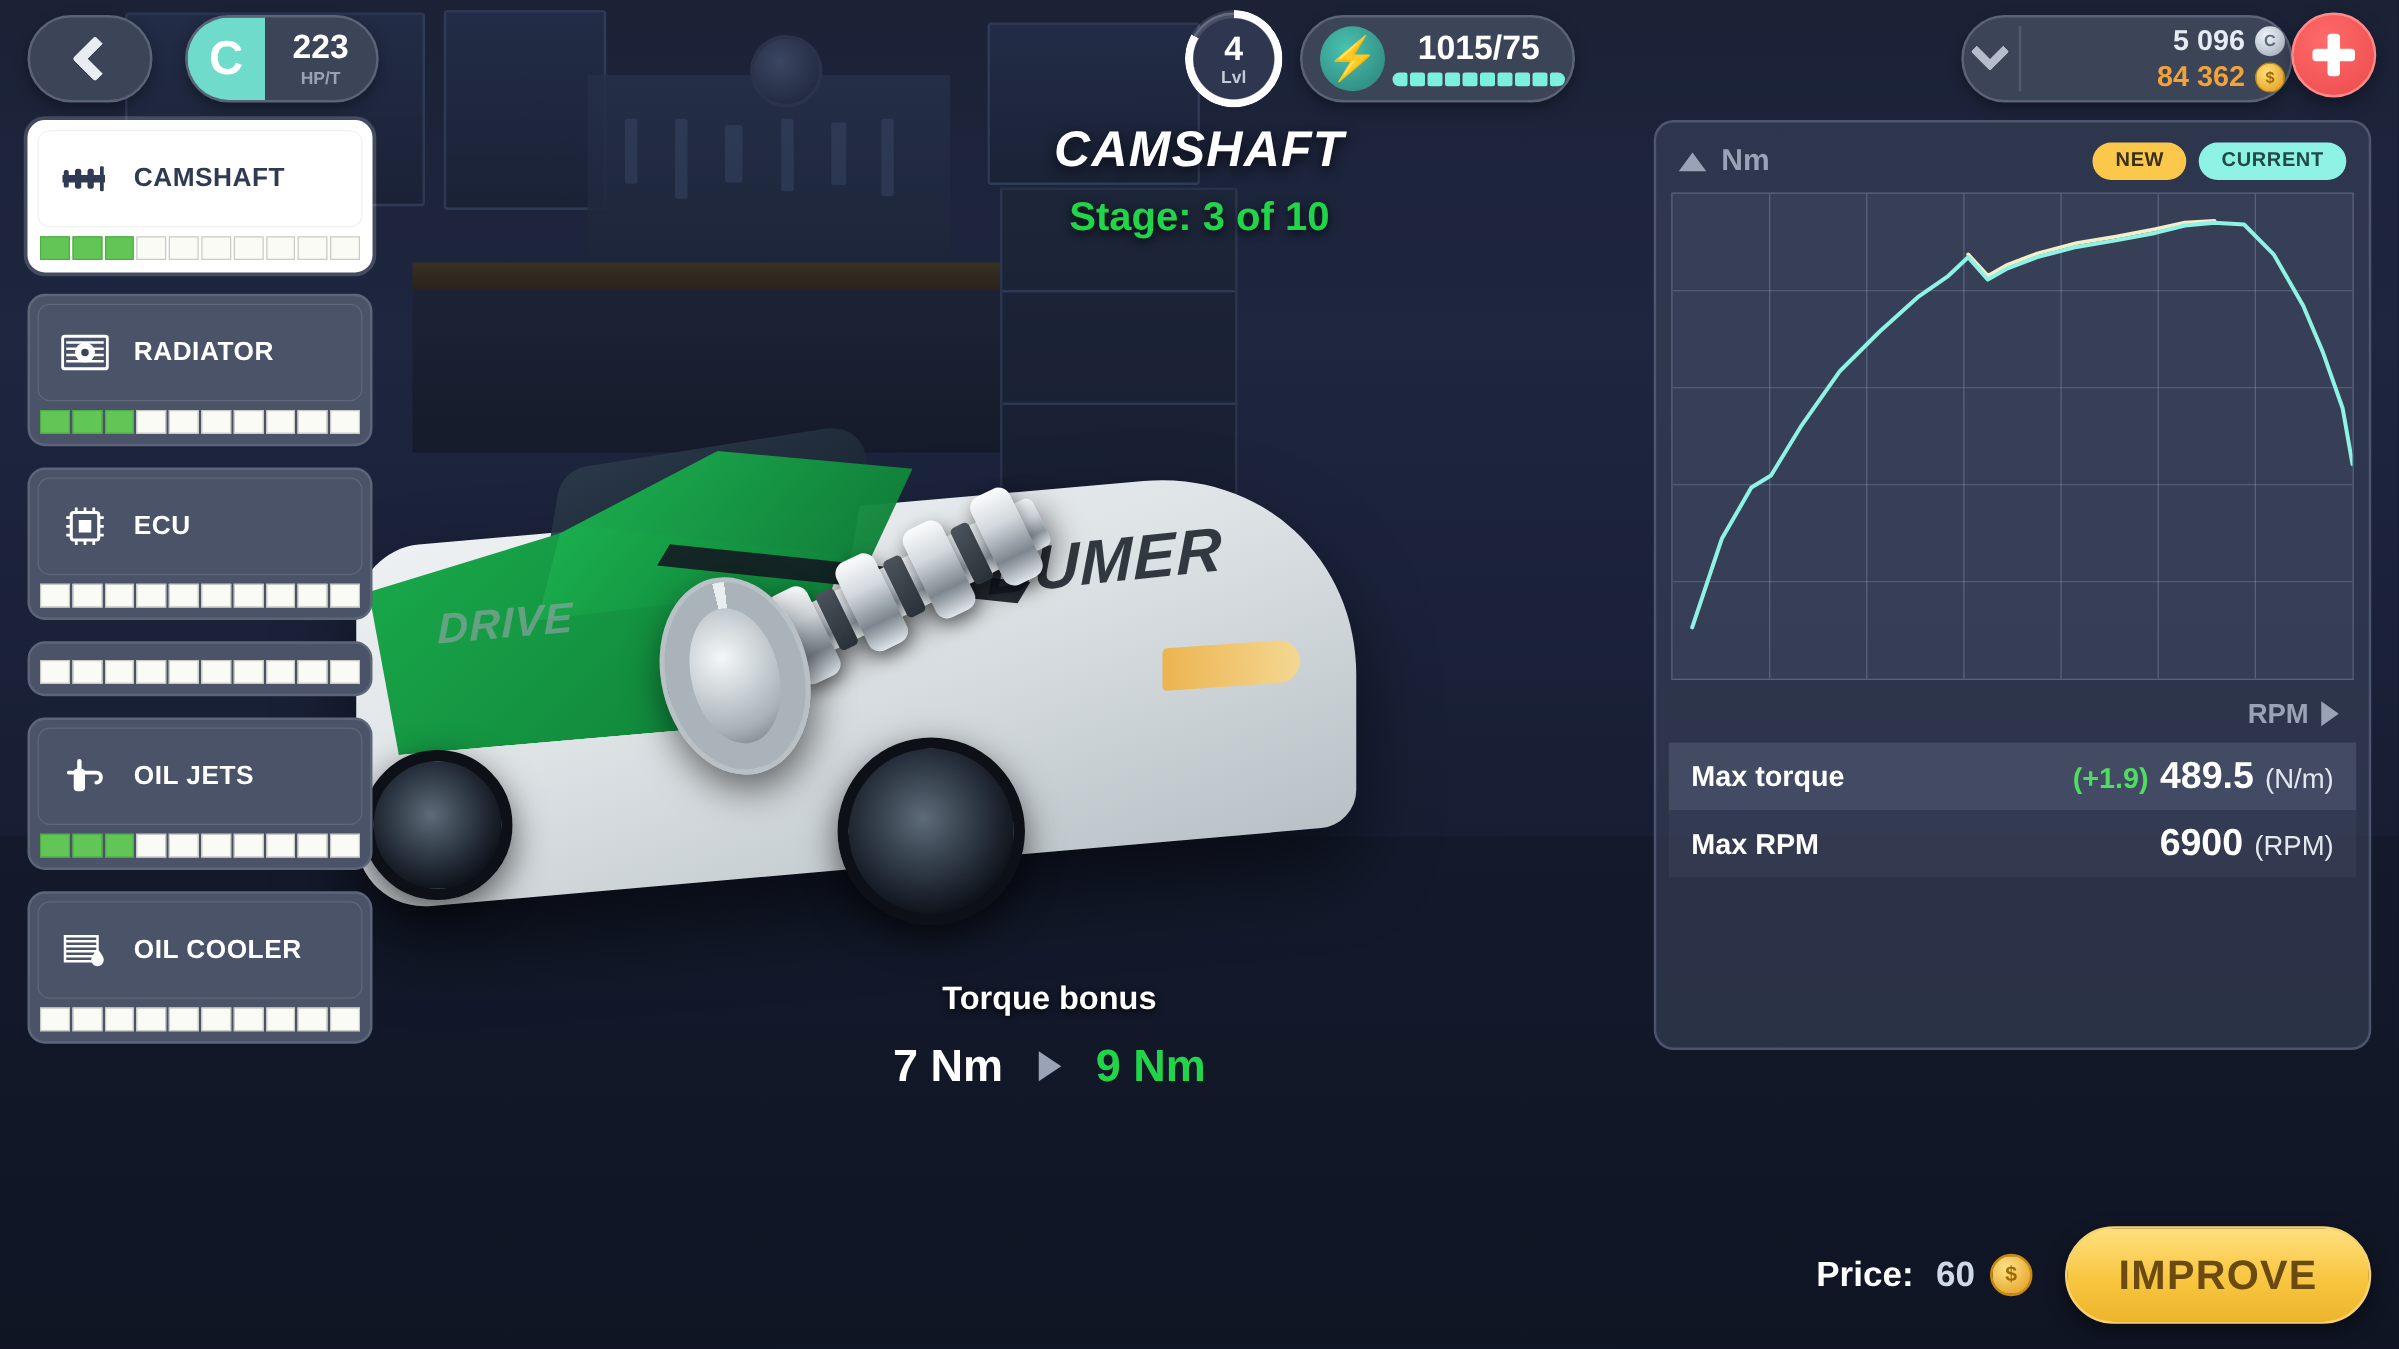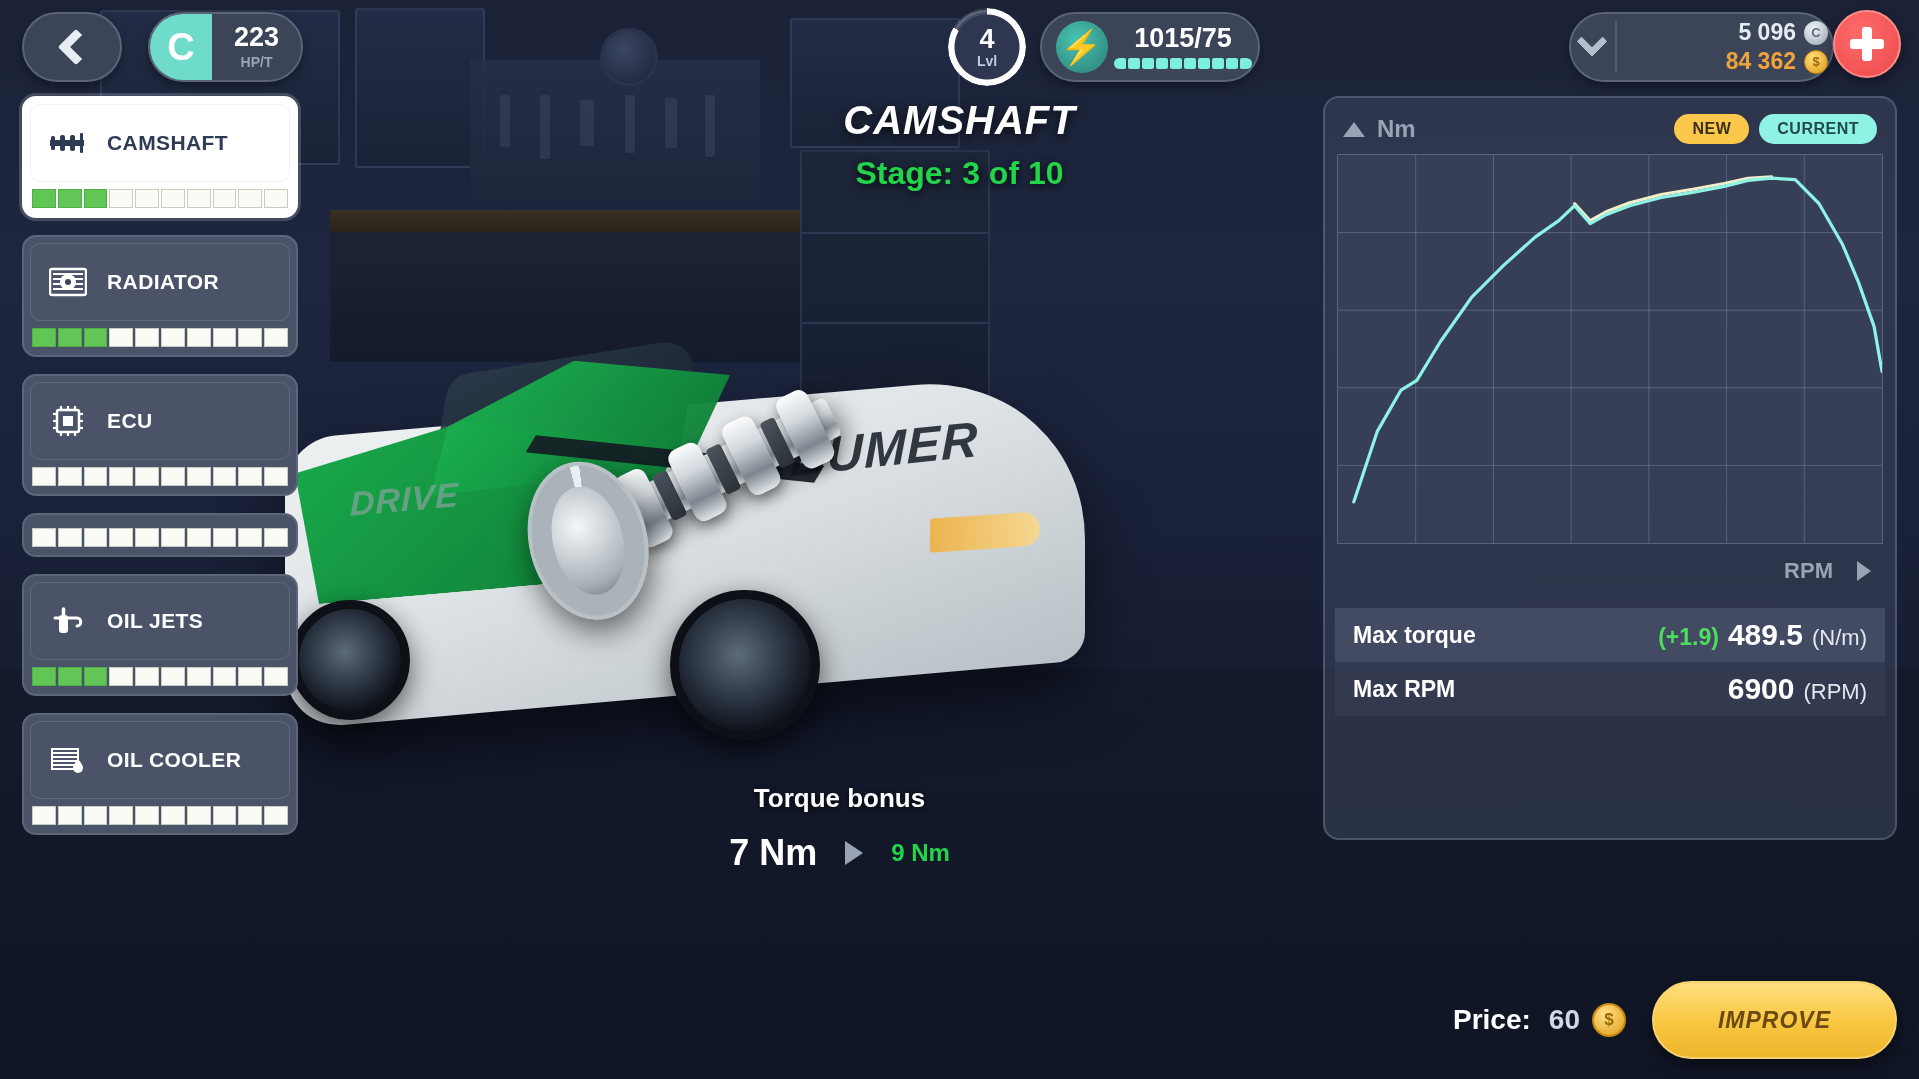--- a/index.html
+++ b/index.html
@@ -250,21 +250,21 @@
   }
   .part-title { font-size: 40px; font-style: italic; font-weight: 800; color: #fff;
     letter-spacing: 1px; text-shadow: 0 3px 10px rgba(0,0,0,.7); }
   .stage-line { margin-top: 12px; font-size: 32px; font-weight: 700; color: #22d44a;
     text-shadow: 0 2px 8px rgba(0,0,0,.8); }
 
   .bonus { position: absolute; left: 380px; right: 620px; bottom: 205px; text-align: center; z-index: 30; }
   .bonus-label { font-size: 26px; font-weight: 700; color: #fff; text-shadow: 0 2px 6px rgba(0,0,0,.8); }
   .bonus-row { margin-top: 18px; display: flex; align-items: center; justify-content: center; gap: 28px; }
   .bonus-old { font-size: 36px; font-weight: 800; color: #fff; }
-  .bonus-new { font-size: 24px; font-weight: 800; color: #22d44a; }
+  .bonus-new { font-size: 36px; font-weight: 800; color: #22d44a; }
   .tri-right { width: 0; height: 0; border-left: 18px solid #9aa3b5;
     border-top: 12px solid transparent; border-bottom: 12px solid transparent; }
 
   
   .chart-panel {
     position: absolute; right: 22px; top: 96px; width: 574px; height: 744px;
     background: rgba(58,66,88,.62); border: 2px solid rgba(110,120,148,.5);
     border-radius: 16px; padding: 10px; z-index: 30;
   }
   .chart-head { display: flex; align-items: center; height: 42px; padding: 0 8px; }
@@ -272,22 +272,22 @@
     border-left: 11px solid transparent; border-right: 11px solid transparent; margin-right: 12px; }
   .axis-y-label { color: #9aa3b5; font-size: 24px; font-weight: 600; }
   .badges { margin-left: auto; display: flex; gap: 10px; }
   .badge { padding: 6px 18px; border-radius: 16px; font-size: 16px; font-weight: 800; letter-spacing: .5px; cursor: pointer; }
   .badge-new { background: #fbc84b; color: #3a3018; }
   .badge-current { background: #8ef2e4; color: #1f4a47; }
 
   .plot { position: relative; height: 390px; margin: 4px 2px 0 2px;
     border: 1px solid rgba(150,160,190,.38); background: rgba(72,80,106,.35); }
   .plot svg { display: block; width: 100%; height: 100%; }
-  .rpm-row { display: flex; justify-content: flex-end; align-items: center; gap: 24px;
-    padding: 14px 14px 24px 0; }
+  .rpm-row { display: flex; justify-content: flex-end; align-items: center; gap: 10px;
+    padding: 14px 14px 10px 0; }
   .rpm-label { color: #9aa3b5; font-size: 22px; font-weight: 600; }
   .tri-right-sm { width: 0; height: 0; border-left: 14px solid #9aa3b5;
     border-top: 10px solid transparent; border-bottom: 10px solid transparent; }
 
   .stat-row { display: flex; align-items: center; height: 54px; padding: 0 18px; }
   .stat-row:nth-child(odd) { background: rgba(98,107,134,.42); }
   .stat-row:nth-child(even) { background: rgba(62,70,94,.42); }
   .stat-name { color: #fff; font-size: 23px; font-weight: 700; }
   .stat-right { margin-left: auto; display: flex; align-items: baseline; gap: 9px; }
   .stat-delta { color: #4fdd5f; font-size: 23px; font-weight: 700; }
@@ -301,21 +301,21 @@
   .coin-big { width: 34px; height: 34px; border-radius: 50%; margin-left: 12px;
     background: radial-gradient(circle at 38% 32%, #ffe289, #e09a17);
     border: 2px solid #c58a12; display: flex; align-items: center; justify-content: center;
     color: #9c6a05; font-size: 17px; font-weight: 900; }
   .improve-btn {
     width: 245px; height: 78px; border-radius: 42px;
     background: linear-gradient(180deg, #ffdf7e 0%, #f8c63f 55%, #eeb52c 100%);
     border: 2px solid #f6d270; display: flex; align-items: center; justify-content: center;
     cursor: pointer; box-shadow: 0 6px 16px rgba(0,0,0,.45);
   }
-  .improve-txt { font-size: 23px; font-style: italic; font-weight: 800; color: #6b4a12; letter-spacing: 1px; }
+  .improve-txt { font-size: 33px; font-weight: 800; color: #6b4a12; letter-spacing: 1px; }
 </style>
 </head>
 <body>
 
 <div id="app">
 
   <div class="bg">
     <div class="bg-wall"></div>
     <div class="cabinet cab1"></div>
     <div class="cabinet cab2"></div>

